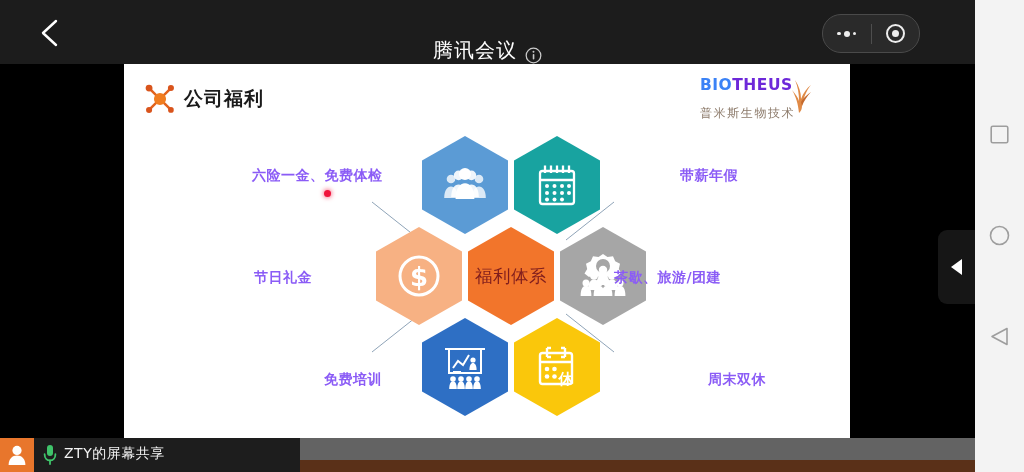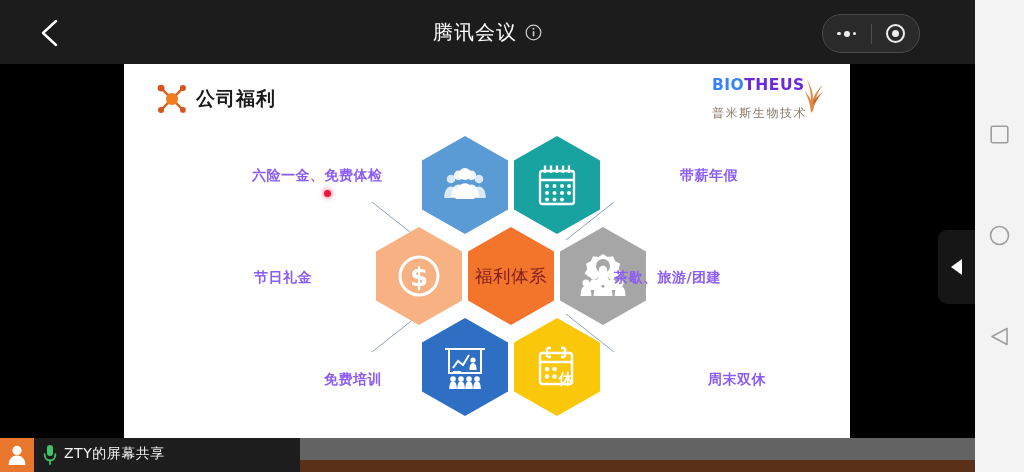--- a/index.html
+++ b/index.html
@@ -5,42 +5,42 @@
   html,body{margin:0;padding:0;background:#000;}
   body{width:1024px;height:472px;overflow:hidden;
        font-family:"DejaVu Sans","Liberation Sans",sans-serif;}
   #screen{position:relative;width:1024px;height:472px;background:#000;overflow:hidden;}
 
   
   #navbar{position:absolute;left:0;top:0;width:975px;height:64px;background:#1c1c1c;}
   #back-btn{position:absolute;left:34px;top:16px;width:34px;height:34px;cursor:pointer;}
   #back-btn svg{display:block;}
   #nav-title-wrap{position:absolute;left:0;top:0;width:975px;height:64px;
-      display:flex;align-items:center;justify-content:center;gap:8px;}
+      display:flex;align-items:flex-end;justify-content:center;gap:8px;}
   #nav-title{color:#fff;font-size:20px;letter-spacing:1px;}
   #info-icon{width:17px;height:17px;display:block;}
   #capsule{position:absolute;right:55px;top:14px;width:96px;height:37px;
       border:1px solid #4a4a4a;border-radius:19px;background:#2a2a2a;
       display:flex;align-items:center;}
   #capsule .half{flex:1;display:flex;align-items:center;justify-content:center;height:100%;}
   #capsule .divider{width:1px;height:20px;background:#4e4e4e;}
   .dots{display:flex;align-items:center;gap:3px;}
   .dots i{display:block;background:#ededed;border-radius:50%;}
   .dots i.s{width:3.5px;height:3.5px;}
   .dots i.b{width:6px;height:6px;}
   .target{width:19px;height:19px;border-radius:50%;border:2.5px solid #ededed;
       display:flex;align-items:center;justify-content:center;box-sizing:border-box;}
   .target em{display:block;width:7px;height:7px;border-radius:50%;background:#ededed;}
 
   
   #stage{position:absolute;left:0;top:64px;width:975px;height:374px;background:#000;}
   #slide{position:absolute;left:124px;top:0px;width:726px;height:374px;background:#fff;}
 
   
-  #slide-header{position:absolute;left:12px;top:0;width:700px;height:62px;}
+  #slide-header{position:absolute;left:0;top:0;width:700px;height:62px;}
   #logo-mark{position:absolute;left:17px;top:16px;width:38px;height:38px;}
   #slide-title{position:absolute;left:60px;top:22px;font-size:19px;font-weight:bold;color:#1a1a1a;
       letter-spacing:1px;}
   #brand{position:absolute;right:16px;top:14px;width:108px;height:38px;}
   #brand-name{font-size:15.5px;font-weight:bold;letter-spacing:.5px;line-height:1;
       white-space:nowrap;}
   #brand-name .o{color:#3b82f6;}
   #brand-name .k{color:#6d28d9;}
   #brand-sub{font-size:12px;color:#8c7a6a;letter-spacing:1.6px;margin-top:11px;white-space:nowrap;}
   #brand-antler{position:absolute;right:-4px;top:-2px;}

